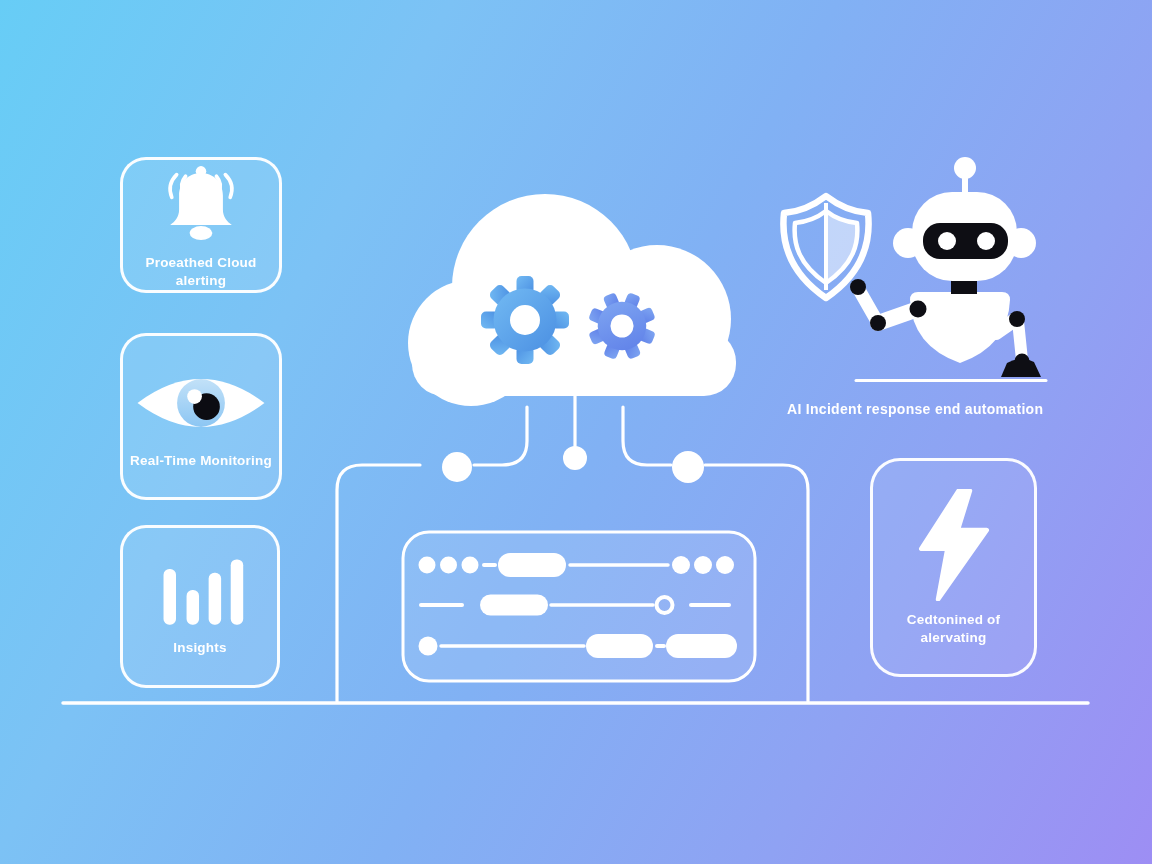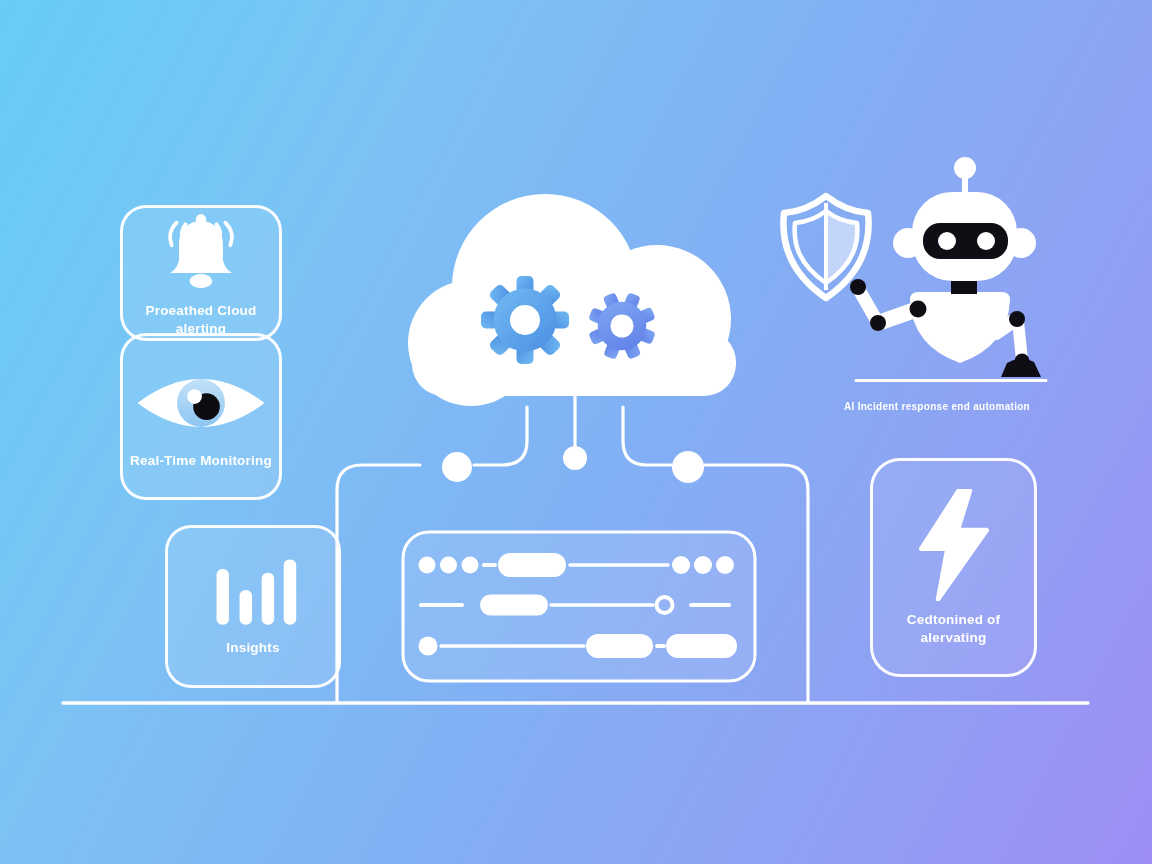--- a/index.html
+++ b/index.html
@@ -18,30 +18,30 @@
     border:3px solid rgba(255,255,255,0.96);
     border-radius:26px;
     background:rgba(255,255,255,0.10);
     display:flex;flex-direction:column;align-items:center;justify-content:center;
     gap:10px;
   }
   .card-label{
     color:#ffffff;font-weight:bold;font-size:13.5px;line-height:1.32;
     text-align:center;letter-spacing:.2px;max-width:150px;
   }
-  .card-1{left:120px;top:157px;width:162px;height:136px;margin-top:48px;}
+  .card-1{left:120px;top:157px;width:162px;height:136px;}
   .card-2{left:120px;top:333px;width:162px;height:167px;}
-  .card-3{left:120px;top:525px;width:176px;height:163px;margin-left:45px;}
+  .card-3{left:120px;top:525px;width:160px;height:163px;}
   .card-bolt{
     left:870px;top:458px;width:167px;height:219px;border-radius:30px;
     background:rgba(255,255,255,0.08);
   }
   .caption{
     position:absolute;left:787px;top:401px;width:300px;
-    color:#ffffff;font-weight:bold;font-size:10px;text-align:center;letter-spacing:.3px;
+    color:#ffffff;font-weight:bold;font-size:14px;letter-spacing:.3px;
   }
 </style>
 </head>
 <body>
 
 <div class="canvas">
 
   <svg class="diagram-svg" width="1152" height="864" viewBox="0 0 1152 864">
     <defs>
       <linearGradient id="g1" x1="0" y1="0" x2="1" y2="1">

